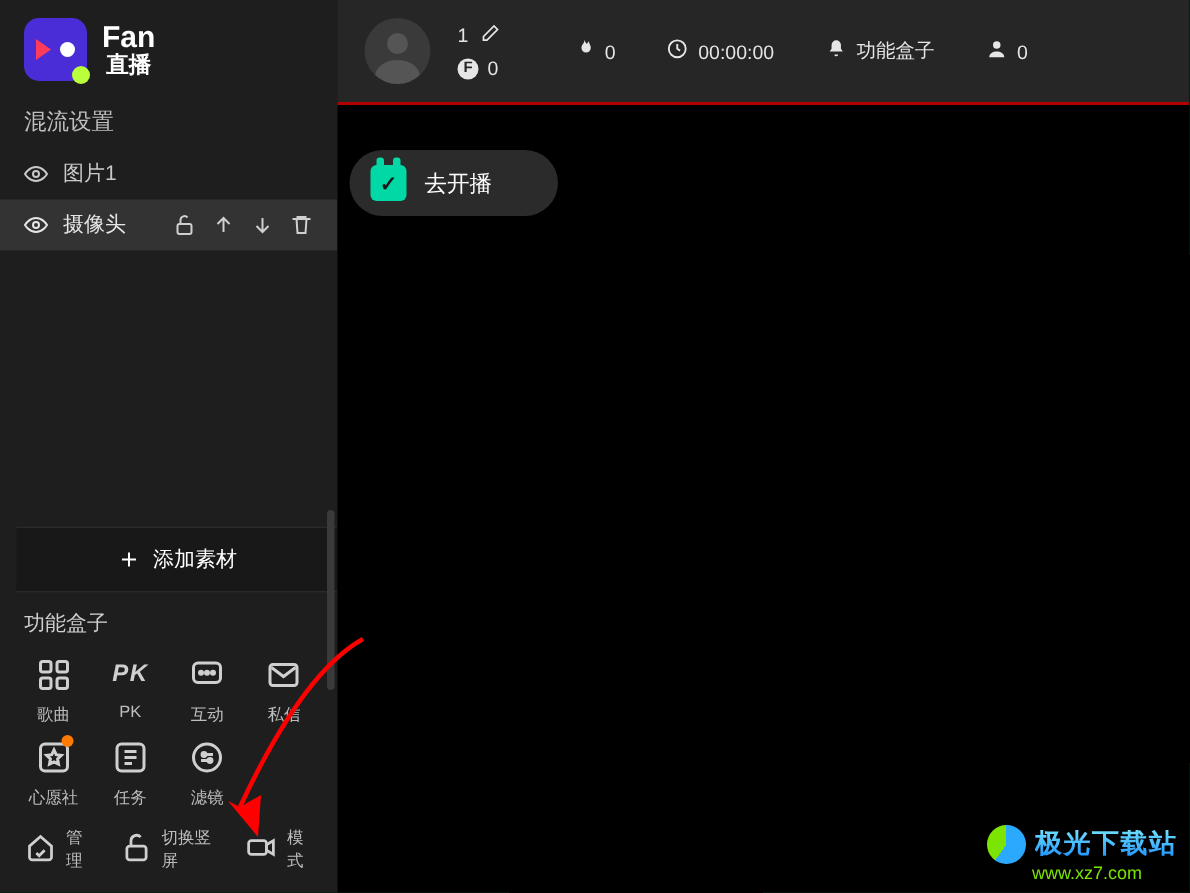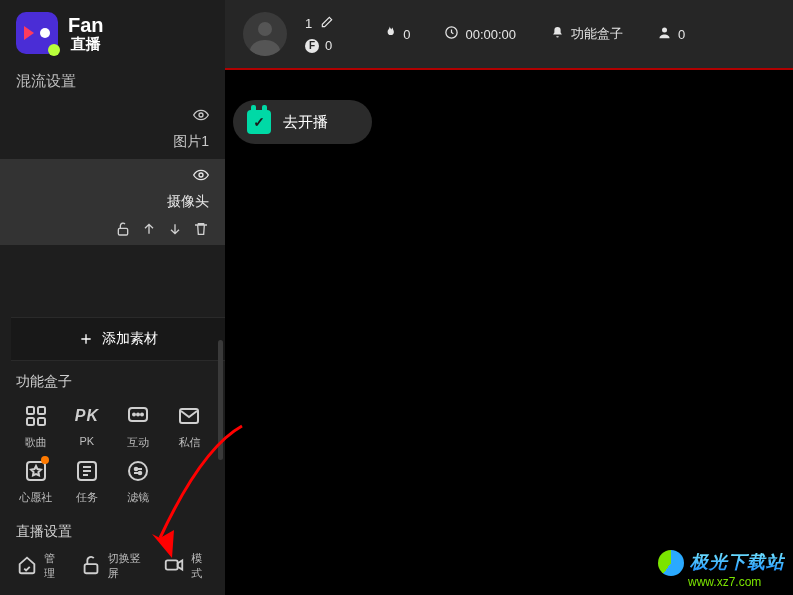--- a/index.html
+++ b/index.html
@@ -16,21 +16,21 @@
 .logo-icon::after { content: ""; position: absolute; right: 8px; top: 16px; width: 10px; height: 10px; border-radius: 50%; background: #fff; }
 .logo-badge { position: absolute; right: -2px; bottom: -2px; width: 12px; height: 12px; background: #b9ff3b; border-radius: 50%; }
 .logo-text { color: #fff; line-height: 1.1; }
 .logo-text .en { font-size: 20px; font-weight: 700; }
 .logo-text .cn { font-size: 15px; font-weight: 700; text-align: center; }
 
 .section-title { color: #bfbfbf; font-size: 15px; padding: 10px 16px 8px; }
 
 
 .source-list { display: flex; flex-direction: column; }
-.source-item { display: flex; align-items: flex-end; padding: 8px 16px; color: #c9c9c9; font-size: 14px; gap: 10px; flex-direction: column; }
+.source-item { display: flex; align-items: center; padding: 8px 16px; color: #c9c9c9; font-size: 14px; gap: 10px; }
 .source-item.selected { background: #333333; color: #e6e6e6; }
 .source-item .src-name { flex: 1; }
 .src-actions { display: flex; gap: 10px; color: #d0d0d0; }
 .ico { width: 16px; height: 16px; display: inline-flex; align-items: center; justify-content: center; }
 .ico svg { width: 16px; height: 16px; }
 .spacer-flex { flex: 1; min-height: 60px; }
 
 
 .add-material { border-top: 1px solid #2a2a2a; border-bottom: 1px solid #2a2a2a; text-align: center; padding: 12px 0; color: #fff; font-size: 14px; display:flex; align-items:center; justify-content:center; gap:8px; background:#181818;margin-left:11px; }
 
@@ -79,21 +79,21 @@
 .clip-ico::before { content: ""; position: absolute; top: -5px; left: 4px; width: 5px; height: 6px; background: #00d9a6; border-radius: 2px 2px 0 0; }
 .clip-ico::after { content: ""; position: absolute; top: -5px; right: 4px; width: 5px; height: 6px; background: #00d9a6; border-radius: 2px 2px 0 0; }
 .clip-check { color: #1a1a1a; font-size: 14px; font-weight: 900; }
 
 
 .arrow-anno { position: absolute; left: 142px; top: 418px; z-index: 20; }
 .arrow-anno svg { width: 110px; height: 150px; }
 
 
 .wm { position: absolute; right: 8px; bottom: 6px; z-index: 30; text-align: left; line-height: 1.1; }
-.wm .top { display: flex; align-items: center; gap: 6px; font-style: italic; }
+.wm .top { display: flex; align-items: center; gap: 6px; }
 .wm .swirl { width: 26px; height: 26px; border-radius: 50%; background: conic-gradient(#2aa9ff 0 60%, #7be400 60% 100%); position: relative; }
 .wm .cn { font-size: 18px; font-weight: 800; background: linear-gradient(#6fe0ff, #1a8fff); -webkit-background-clip: text; background-clip: text; color: transparent; letter-spacing: 1px; }
 .wm .url { font-size: 12px; color: #7be400; padding-left: 30px; }
 </style>
 </head>
 <body>
 
 <div class="app">
 
   <div class="sidebar">
@@ -229,21 +229,20 @@
               <circle cx="12" cy="12" r="9"></circle>
               <path d="M8 10h8M8 14h8"></path>
               <circle cx="10" cy="10" r="1.3" fill="#cfcfcf"></circle>
               <circle cx="14" cy="14" r="1.3" fill="#cfcfcf"></circle>
             </svg>
           </span>
         <span>滤镜</span>
       </div>
     </div>
 
-    <div class="ss-title">直播设置</div>
     <div class="ss-row">
       <div class="ss-cell">
         <span><svg viewBox="0 0 24 24" fill="none" stroke="#cfcfcf" stroke-width="2">
               <path d="M4 11 12 4l8 7v8a2 2 0 0 1-2 2H6a2 2 0 0 1-2-2z"></path>
               <path d="m9 16 2 2 4-4"></path>
             </svg></span>
         <span>管理</span>
       </div>
       <div class="ss-cell">
         <span><svg viewBox="0 0 24 24" fill="none" stroke="#cfcfcf" stroke-width="2">

